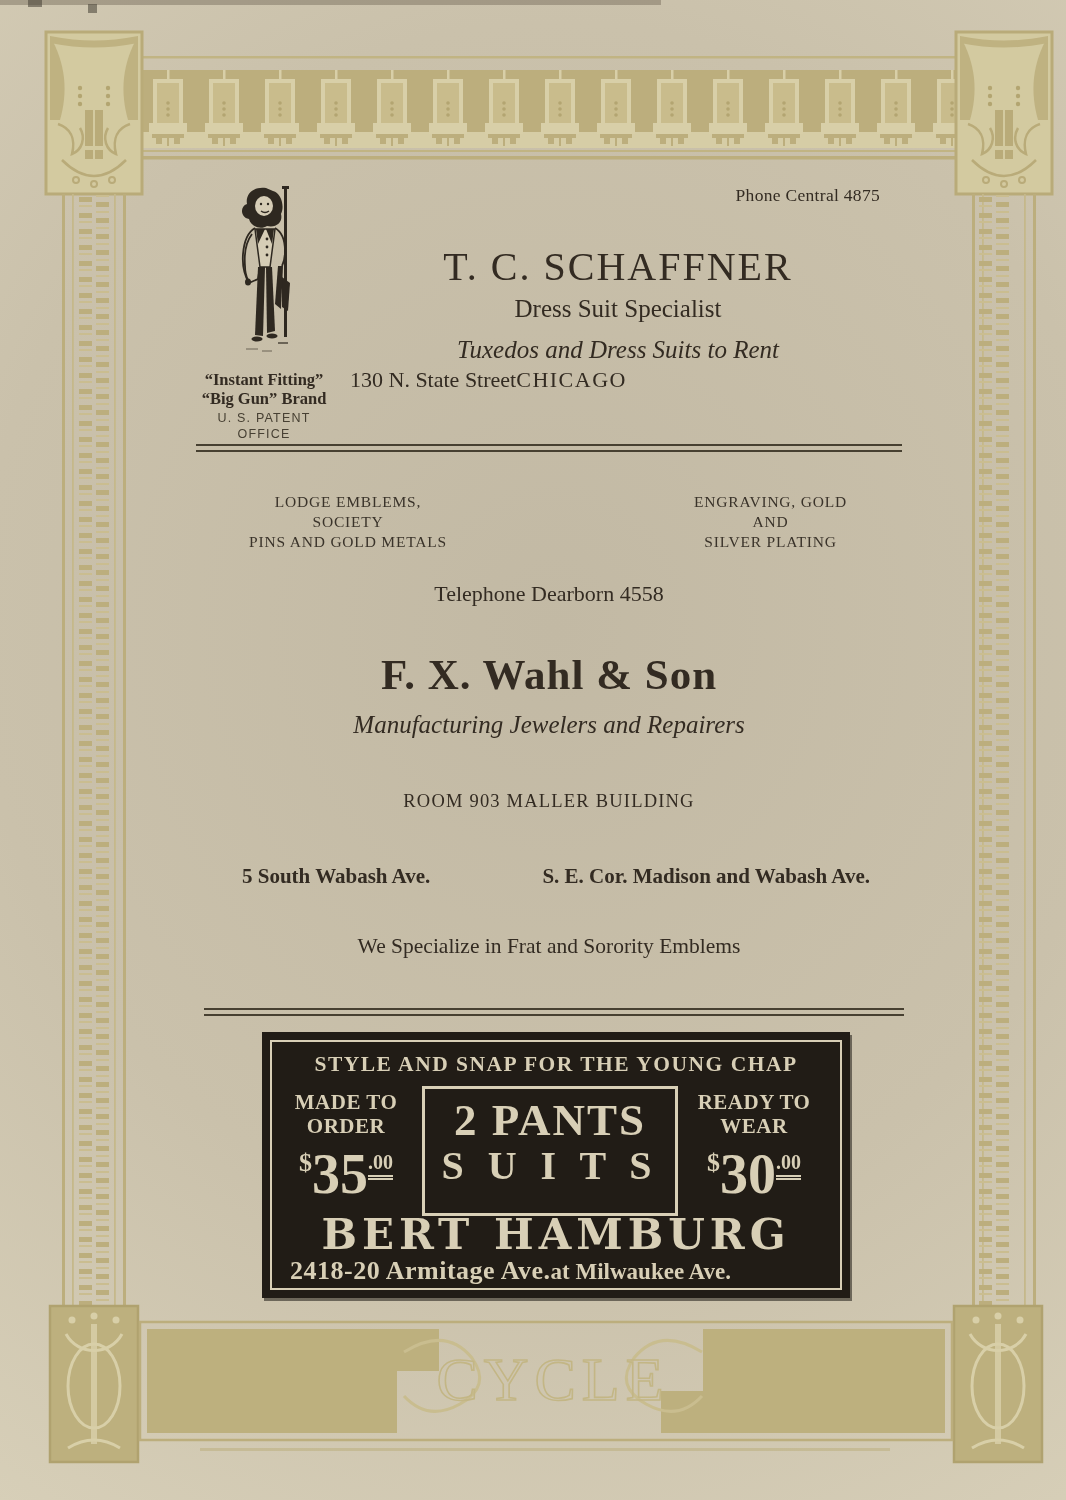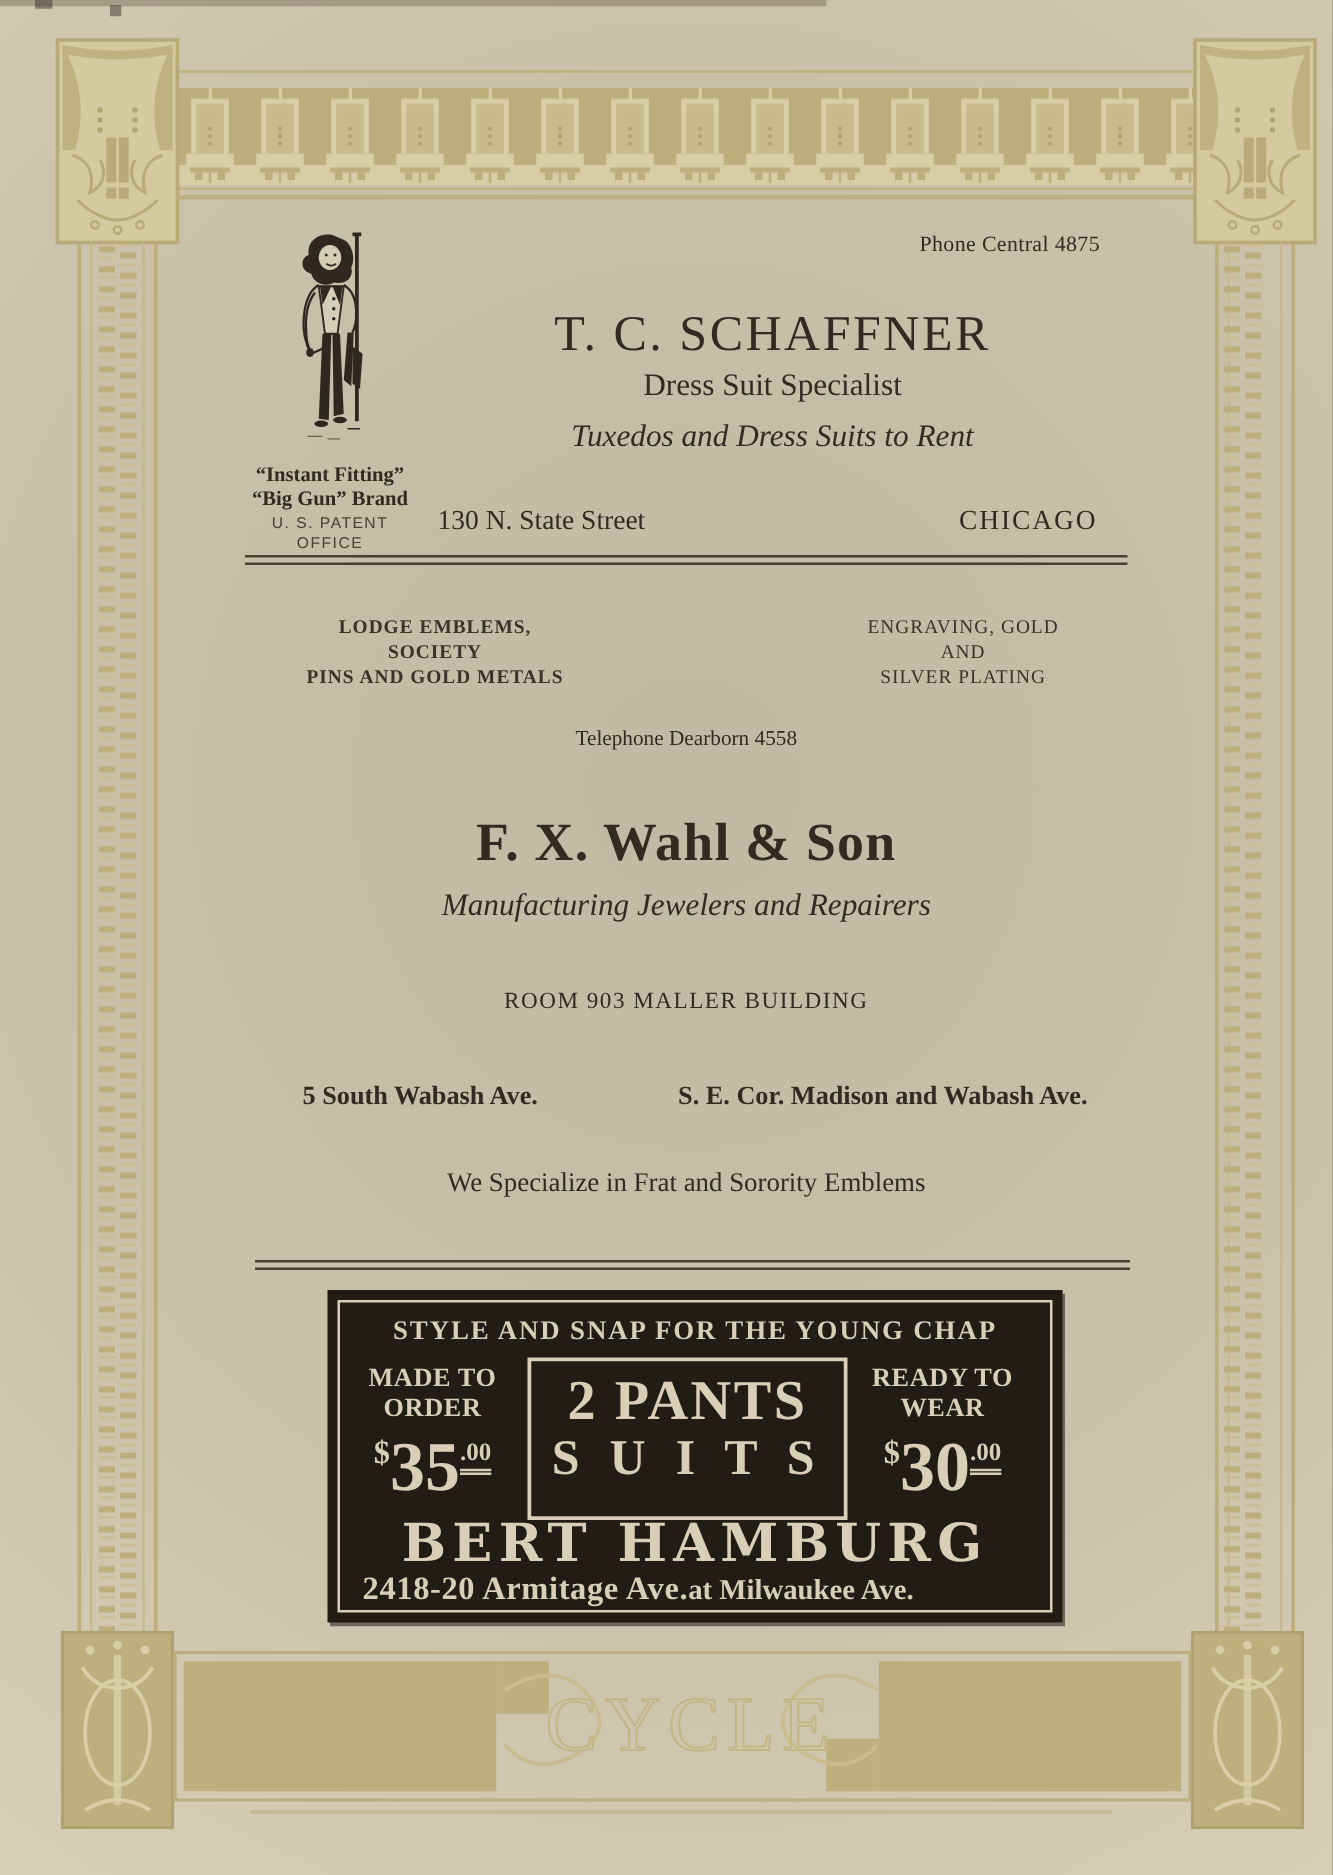--- a/index.html
+++ b/index.html
@@ -15,31 +15,31 @@
   .abs{position:absolute;}
   .phone-line{top:185px;right:186px;font-size:17.5px;letter-spacing:.3px;}
   .mascot{left:222px;top:181px;width:95px;height:190px;}
   .mascot-caption{left:190px;top:371px;width:148px;text-align:center;line-height:1.14;}
   .mc-bold{font-weight:bold;font-size:16.5px;}
   .mc-small{font-family:"Liberation Sans","DejaVu Sans",sans-serif;font-size:12.5px;letter-spacing:1.2px;color:#474033;margin-top:2px;}
   .s-block{left:338px;width:560px;text-align:center;}
   .s-title{top:243px;font-size:40px;letter-spacing:2px;}
   .s-sub{top:295px;font-size:25px;}
   .s-tag{top:336px;font-size:25px;font-style:italic;}
-  .s-addr-row{left:350px;top:403px;width:528px;display:flex;justify-content:space-between;font-size:22px;gap:16px;}
+  .s-addr-row{left:350px;top:367px;width:528px;display:flex;font-size:22px;}
   .s-city{letter-spacing:1.5px;}
   .double-rule{height:4px;border-top:2px solid #474031;border-bottom:2px solid #474031;}
   .rule-1{left:196px;top:444px;width:706px;}
   .rule-2{left:204px;top:1008px;width:700px;}
   .services{left:238px;top:492px;width:625px;display:flex;justify-content:space-between;}
   .svc-col{text-align:center;font-size:15.5px;letter-spacing:.8px;line-height:1.28;color:#3a332a;}
-  .svc-left{width:220px;font-weight:bold;}
+  .svc-left{width:220px;}
   .svc-right{width:185px;}
   .w-block{left:196px;width:706px;text-align:center;}
-  .w-phone{top:581px;font-size:17px;}
+  .w-phone{top:581px;font-size:22px;}
   .w-name{top:650px;font-size:43px;font-weight:bold;letter-spacing:1px;}
   .w-tag{top:711px;font-size:25px;font-style:italic;}
   .w-room{top:791px;font-size:18.5px;letter-spacing:1.2px;}
   .w-addr-row{left:242px;top:864px;width:628px;display:flex;justify-content:space-between;font-weight:bold;font-size:21px;}
   .w-spec{top:934px;font-size:21.5px;}
   .hamburg{left:262px;top:1032px;width:588px;height:266px;background:#211c16;box-shadow:2px 3px 0 rgba(30,26,20,.55);}
   .hamburg-frame{position:absolute;inset:8px;border:2.5px solid #d8cfb6;}
   .hb{color:#d8cfb6;font-weight:bold;}
   .hb-headline{top:20px;left:0;width:100%;text-align:center;font-size:21.5px;letter-spacing:1.5px;}
   .hb-main{top:54px;left:16px;right:28px;display:flex;align-items:stretch;}

